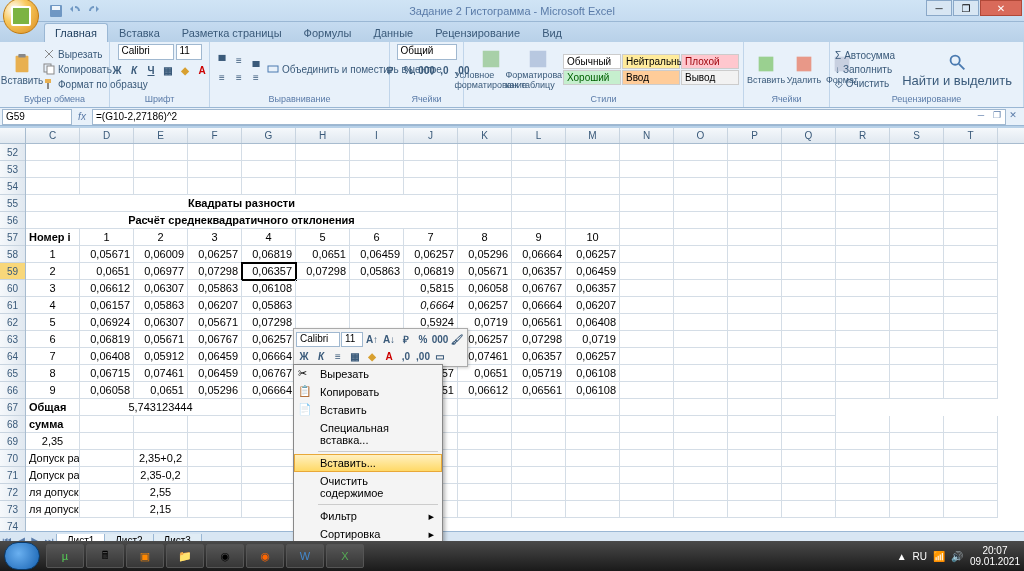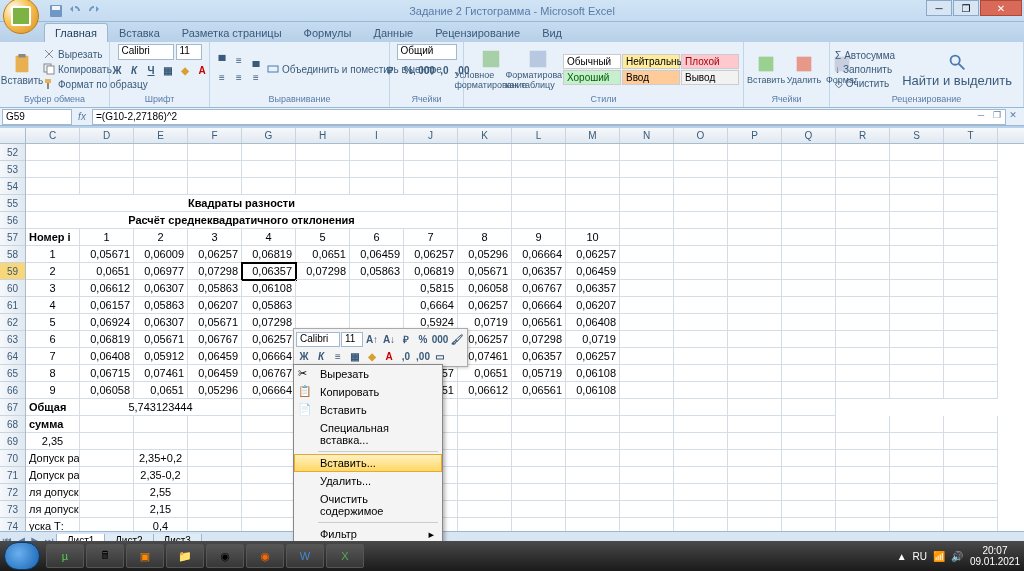--- a/index.html
+++ b/index.html
@@ -499,21 +499,21 @@
         <div class="cell" style="width: 54px;"></div>
       </div>
       <div class="cellrow">
         <div class="cell tc" style="width: 54px;">4</div>
         <div class="cell" style="width: 54px;">0,06157</div>
         <div class="cell" style="width: 54px;">0,05863</div>
         <div class="cell" style="width: 54px;">0,06207</div>
         <div class="cell" style="width: 54px;">0,05863</div>
         <div class="cell" style="width: 54px;"></div>
         <div class="cell" style="width: 54px;"></div>
-        <div class="cell" style="width: 54px;">0,6664</div>
+        <div class="cell" style="width: 54px; font-style: italic;">0,6664</div>
         <div class="cell" style="width: 54px;">0,06257</div>
         <div class="cell" style="width: 54px;">0,06664</div>
         <div class="cell" style="width: 54px;">0,06207</div>
         <div class="cell" style="width: 54px;"></div>
         <div class="cell" style="width: 54px;"></div>
         <div class="cell" style="width: 54px;"></div>
         <div class="cell" style="width: 54px;"></div>
         <div class="cell" style="width: 54px;"></div>
         <div class="cell" style="width: 54px;"></div>
         <div class="cell" style="width: 54px;"></div>
@@ -730,40 +730,20 @@
         <div class="cell" style="width: 54px;"></div>
         <div class="cell" style="width: 54px;"></div>
         <div class="cell" style="width: 54px;"></div>
         <div class="cell" style="width: 54px;"></div>
         <div class="cell" style="width: 54px;"></div>
       </div>
       <div class="cellrow">
         <div class="cell tl" style="width: 54px;">ля допуска LSL:</div>
         <div class="cell" style="width: 54px;"></div>
         <div class="cell tc" style="width: 54px;">2,15</div>
-        <div class="cell" style="width: 54px;"></div>
-        <div class="cell" style="width: 54px;"></div>
-        <div class="cell" style="width: 54px;"></div>
-        <div class="cell" style="width: 54px;"></div>
-        <div class="cell" style="width: 54px;"></div>
-        <div class="cell" style="width: 54px;"></div>
-        <div class="cell" style="width: 54px;"></div>
-        <div class="cell" style="width: 54px;"></div>
-        <div class="cell" style="width: 54px;"></div>
-        <div class="cell" style="width: 54px;"></div>
-        <div class="cell" style="width: 54px;"></div>
-        <div class="cell" style="width: 54px;"></div>
-        <div class="cell" style="width: 54px;"></div>
-        <div class="cell" style="width: 54px;"></div>
-        <div class="cell" style="width: 54px;"></div>
-      </div>
-      <div class="cellrow">
-        <div class="cell tl" style="width: 54px;">уска Т:</div>
-        <div class="cell" style="width: 54px;"></div>
-        <div class="cell tc" style="width: 54px;">0,4</div>
         <div class="cell" style="width: 54px;"></div>
         <div class="cell" style="width: 54px;"></div>
         <div class="cell" style="width: 54px;"></div>
         <div class="cell" style="width: 54px;"></div>
         <div class="cell" style="width: 54px;"></div>
         <div class="cell" style="width: 54px;"></div>
         <div class="cell" style="width: 54px;"></div>
         <div class="cell" style="width: 54px;"></div>
         <div class="cell" style="width: 54px;"></div>
         <div class="cell" style="width: 54px;"></div>
@@ -802,21 +782,20 @@
   </div>
 </div>
 
 <div class="context-menu" style="top:364px;left:293px">
     <div class="cm-item">Вырезать<span class="ic">✂</span></div>
     <div class="cm-item">Копировать<span class="ic">📋</span></div>
     <div class="cm-item">Вставить<span class="ic">📄</span></div>
     <div class="cm-item">Специальная вставка...</div>
     <div class="cm-sep"></div>
     <div class="cm-item hover">Вставить...</div>
-    <div class="cm-item">Удалить...</div>
     <div class="cm-item">Очистить содержимое</div>
     <div class="cm-sep"></div>
     <div class="cm-item">Фильтр<span style="float: right;">▸</span></div>
     <div class="cm-item">Сортировка<span style="float: right;">▸</span></div>
     <div class="cm-sep"></div>
     <div class="cm-item">Вставить примечание<span class="ic">💬</span></div>
   </div>
 
 <div class="sheettabs">
   <div class="nav-arr">⏮</div>

